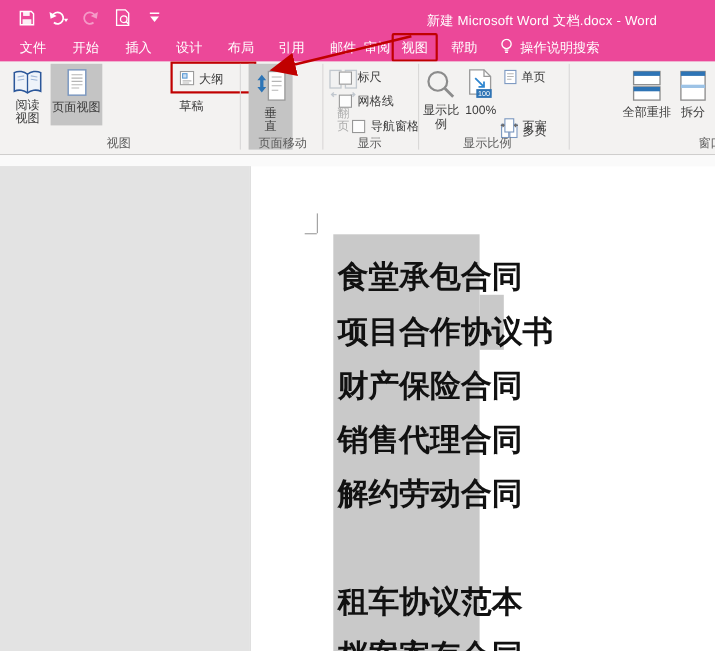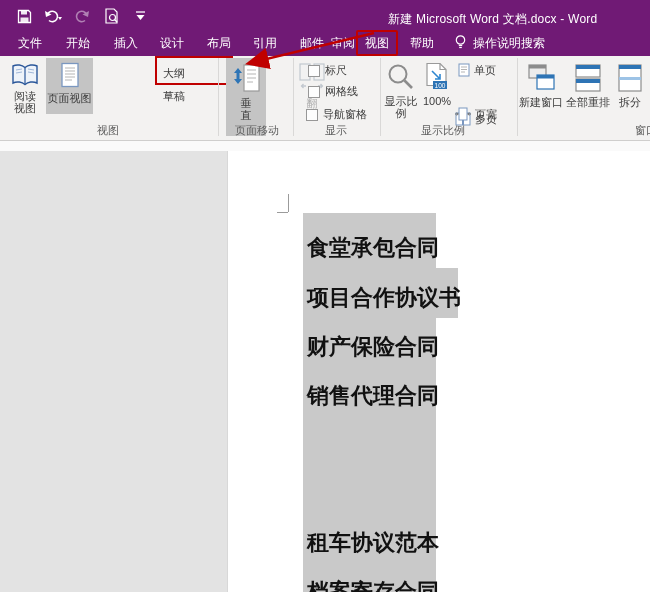--- a/index.html
+++ b/index.html
@@ -3,21 +3,21 @@
 <meta charset="utf-8">
 <style>
   * { margin:0; padding:0; box-sizing:border-box; }
   html,body { background:#fff; }
   body { font-family:"Liberation Sans", sans-serif; }
   .app {
     position:relative; width:650px; height:592px; overflow:hidden;
     background:#f3f3f3; font-family:"Liberation Sans", sans-serif;
   }
   
-  .header { position:absolute; left:0; top:0; width:650px; height:56px; background:#701a75; }
+  .header { position:absolute; left:0; top:0; width:650px; height:56px; background:#ec4899; }
   .qat { position:absolute; left:14px; top:5px; height:22px; display:flex; align-items:center; gap:9px; }
   .qat-btn { width:20px; height:20px; display:flex; align-items:center; justify-content:center; color:#fff; }
   .qat-btn svg { display:block; }
   .qat-btn.disabled { opacity:.45; }
   .win-title { position:absolute; left:388px; top:11px; color:#ffffff; font-size:12px; white-space:nowrap; letter-spacing:.2px; }
   .tab { position:absolute; top:33px; color:#fff; font-size:12px; height:20px; line-height:20px; white-space:nowrap; cursor:default; }
   .tab-box { position:absolute; left:356px; top:30px; width:42px; height:26px; border:2px solid #c00000; border-radius:2px; }
   .tellme { position:absolute; left:455px; top:35px; display:flex; align-items:flex-start; gap:7px; color:#fff; font-size:12px; }
   
   .ribbon { position:absolute; left:0; top:56px; width:650px; height:85px; background:#f3f2f1; border-bottom:1px solid #cfcecd; }
@@ -35,21 +35,21 @@
   .chk .lbl { font-size:11px; color:#3b3b3b; white-space:nowrap; }
   .outline-box { position:absolute; left:155px; top:0px; width:78px; height:29px; border:2px solid #c00000; }
   
   .band { position:absolute; left:0; top:141px; width:650px; height:10px; background:#fafafa; }
   .workspace { position:absolute; left:0; top:151px; width:650px; height:441px; background:#e3e3e3; }
   .page { position:absolute; left:227px; top:151px; width:423px; height:441px; background:#ffffff; border-left:1px solid #d8d8d8; }
   .crop-v { position:absolute; left:288px; top:194px; width:1px; height:18px; background:#9b9b9b; }
   .crop-h { position:absolute; left:277px; top:212px; width:11px; height:1px; background:#9b9b9b; }
   .sel-main { position:absolute; left:303px; top:213px; width:133px; height:379px; background:#c9c9c9; }
   .sel-ext  { position:absolute; left:436px; top:268px; width:22px;  height:50px;  background:#c9c9c9; }
-  .doc-line { position:absolute; left:307px; font-size:22px; font-weight:600; color:#111; white-space:nowrap; letter-spacing:0; font-family:"Liberation Sans", sans-serif; }
+  .doc-line { position:absolute; left:307px; font-size:28px; font-weight:600; color:#111; white-space:nowrap; letter-spacing:0; font-family:"Liberation Sans", sans-serif; }
   
   .overlay { position:absolute; left:0; top:0; pointer-events:none; }
 </style>
 </head>
 <body>
 
 <div class="app">
 
   <div class="header">
     <div class="qat">
@@ -133,21 +133,21 @@
           <line x1="6" y1="6" x2="16" y2="6" stroke="#b5b5b5" stroke-width="1"></line>
           <line x1="6" y1="9" x2="16" y2="9" stroke="#b5b5b5" stroke-width="1"></line>
           <line x1="6" y1="12" x2="16" y2="12" stroke="#b5b5b5" stroke-width="1"></line>
           <line x1="6" y1="15" x2="16" y2="15" stroke="#b5b5b5" stroke-width="1"></line>
           <line x1="6" y1="18" x2="13" y2="18" stroke="#b5b5b5" stroke-width="1"></line>
         </svg>
       <div class="lbl">页面视图</div>
     </div>
 
 
-    <div class="btn-sm" style="left:163px; top:6px; height:18px;flex-direction:column;">
+    <div class="btn-sm" style="left:163px; top:6px; height:18px;">
       <svg width="14" height="14" viewBox="0 0 14 14">
           <rect x="1" y="1" width="12" height="12" fill="#fff" stroke="#9a9a9a" stroke-width="1"></rect>
           <rect x="3" y="3" width="4" height="4" fill="#cfe0f2" stroke="#5b9bd5" stroke-width="1"></rect>
           <line x1="3" y1="9.5" x2="11" y2="9.5" stroke="#b5b5b5" stroke-width="1"></line>
           <line x1="3" y1="11.5" x2="9" y2="11.5" stroke="#b5b5b5" stroke-width="1"></line>
         </svg>
       <div class="lbl">大纲</div>
     </div>
     <div class="outline-box"></div>
 
@@ -189,21 +189,21 @@
     <div class="sep" style="left:293px"></div>
 
     <div class="chk" style="left:308px; top:7px;">
       <span class="box"></span>
       <span class="lbl">标尺</span>
     </div>
     <div class="chk" style="left:308px; top:28px;">
       <span class="box"></span>
       <span class="lbl">网格线</span>
     </div>
-    <div class="chk" style="left:306px; top:51px;">
+    <div class="chk" style="left:320px; top:51px;">
       <span class="box"></span>
       <span class="lbl">导航窗格</span>
     </div>
     <div class="grp-label" style="left:336px">显示</div>
     <div class="sep" style="left:380px"></div>
 
     <div class="btn-lg" style="left:380px; top:2px; width:42px; height:66px;">
       <svg width="30" height="30" viewBox="0 0 30 30">
           <circle cx="12" cy="12" r="8.5" fill="none" stroke="#8c8c8c" stroke-width="2"></circle>
           <line x1="18.5" y1="18.5" x2="26" y2="26" stroke="#8c8c8c" stroke-width="2.6"></line>
@@ -242,29 +242,20 @@
       <svg width="16" height="14" viewBox="0 0 16 14">
           <rect x="4" y="1" width="8" height="12" fill="#fff" stroke="#7a97c0" stroke-width="1"></rect>
           <path d="M0 7 l3 0 m-1.2 -1.5 l1.5 1.5 -1.5 1.5 M16 7 l-3 0 m1.2 -1.5 l-1.5 1.5 1.5 1.5" fill="none" stroke="#6b6b6b" stroke-width="1"></path>
         </svg>
       <div class="lbl">页宽</div>
     </div>
 
     <div class="grp-label" style="left:443px">显示比例</div>
     <div class="sep" style="left:517px"></div>
 
-    <div class="btn-lg" style="left:518px; top:3px; width:46px; height:64px;">
-      <svg width="32" height="30" viewBox="0 0 32 30">
-          <rect x="4" y="2" width="17" height="13" fill="#ececec" stroke="#8c8c8c" stroke-width="1.2"></rect>
-          <rect x="4" y="2" width="17" height="3.5" fill="#8c8c8c"></rect>
-          <rect x="12" y="12" width="17" height="14" fill="#fff" stroke="#2e74b5" stroke-width="1.2"></rect>
-          <rect x="12" y="12" width="17" height="3.5" fill="#2e74b5"></rect>
-        </svg>
-      <div class="lbl">新建窗口</div>
-    </div>
 
     <div class="btn-lg" style="left:565px; top:3px; width:46px; height:64px;">
       <svg width="28" height="30" viewBox="0 0 28 30">
           <rect x="2" y="2" width="24" height="12" fill="#fff" stroke="#8c8c8c" stroke-width="1.2"></rect>
           <rect x="2" y="2" width="24" height="4" fill="#2e74b5"></rect>
           <rect x="2" y="16" width="24" height="12" fill="#fff" stroke="#8c8c8c" stroke-width="1.2"></rect>
           <rect x="2" y="16" width="24" height="4" fill="#2e74b5"></rect>
         </svg>
       <div class="lbl">全部重排</div>
     </div>
@@ -286,20 +277,21 @@
   <div class="page"></div>
   <div class="crop-v"></div>
   <div class="crop-h"></div>
   <div class="sel-main"></div>
   <div class="sel-ext"></div>
 
   <div class="doc-line" style="top:233px">食堂承包合同</div>
   <div class="doc-line" style="top:283px">项目合作协议书</div>
   <div class="doc-line" style="top:332px">财产保险合同</div>
   <div class="doc-line" style="top:381px">销售代理合同</div>
+  <div class="doc-line" style="top:430px">解约劳动合同</div>
   <div class="doc-line" style="top:528px">租车协议范本</div>
   <div class="doc-line" style="top:577px">档案寄存合同</div>
 
   <svg class="overlay" width="650" height="592" viewBox="0 0 650 592">
     <defs>
       <marker id="arrowhead" markerWidth="10" markerHeight="9" refX="7" refY="4.5" orient="auto">
         <path d="M0,0 L10,4.5 L0,9 z" fill="#c00000"></path>
       </marker>
     </defs>
     <line x1="374" y1="33" x2="252" y2="62.5" stroke="#c00000" stroke-width="2.4" marker-end="url(#arrowhead)"></line>

